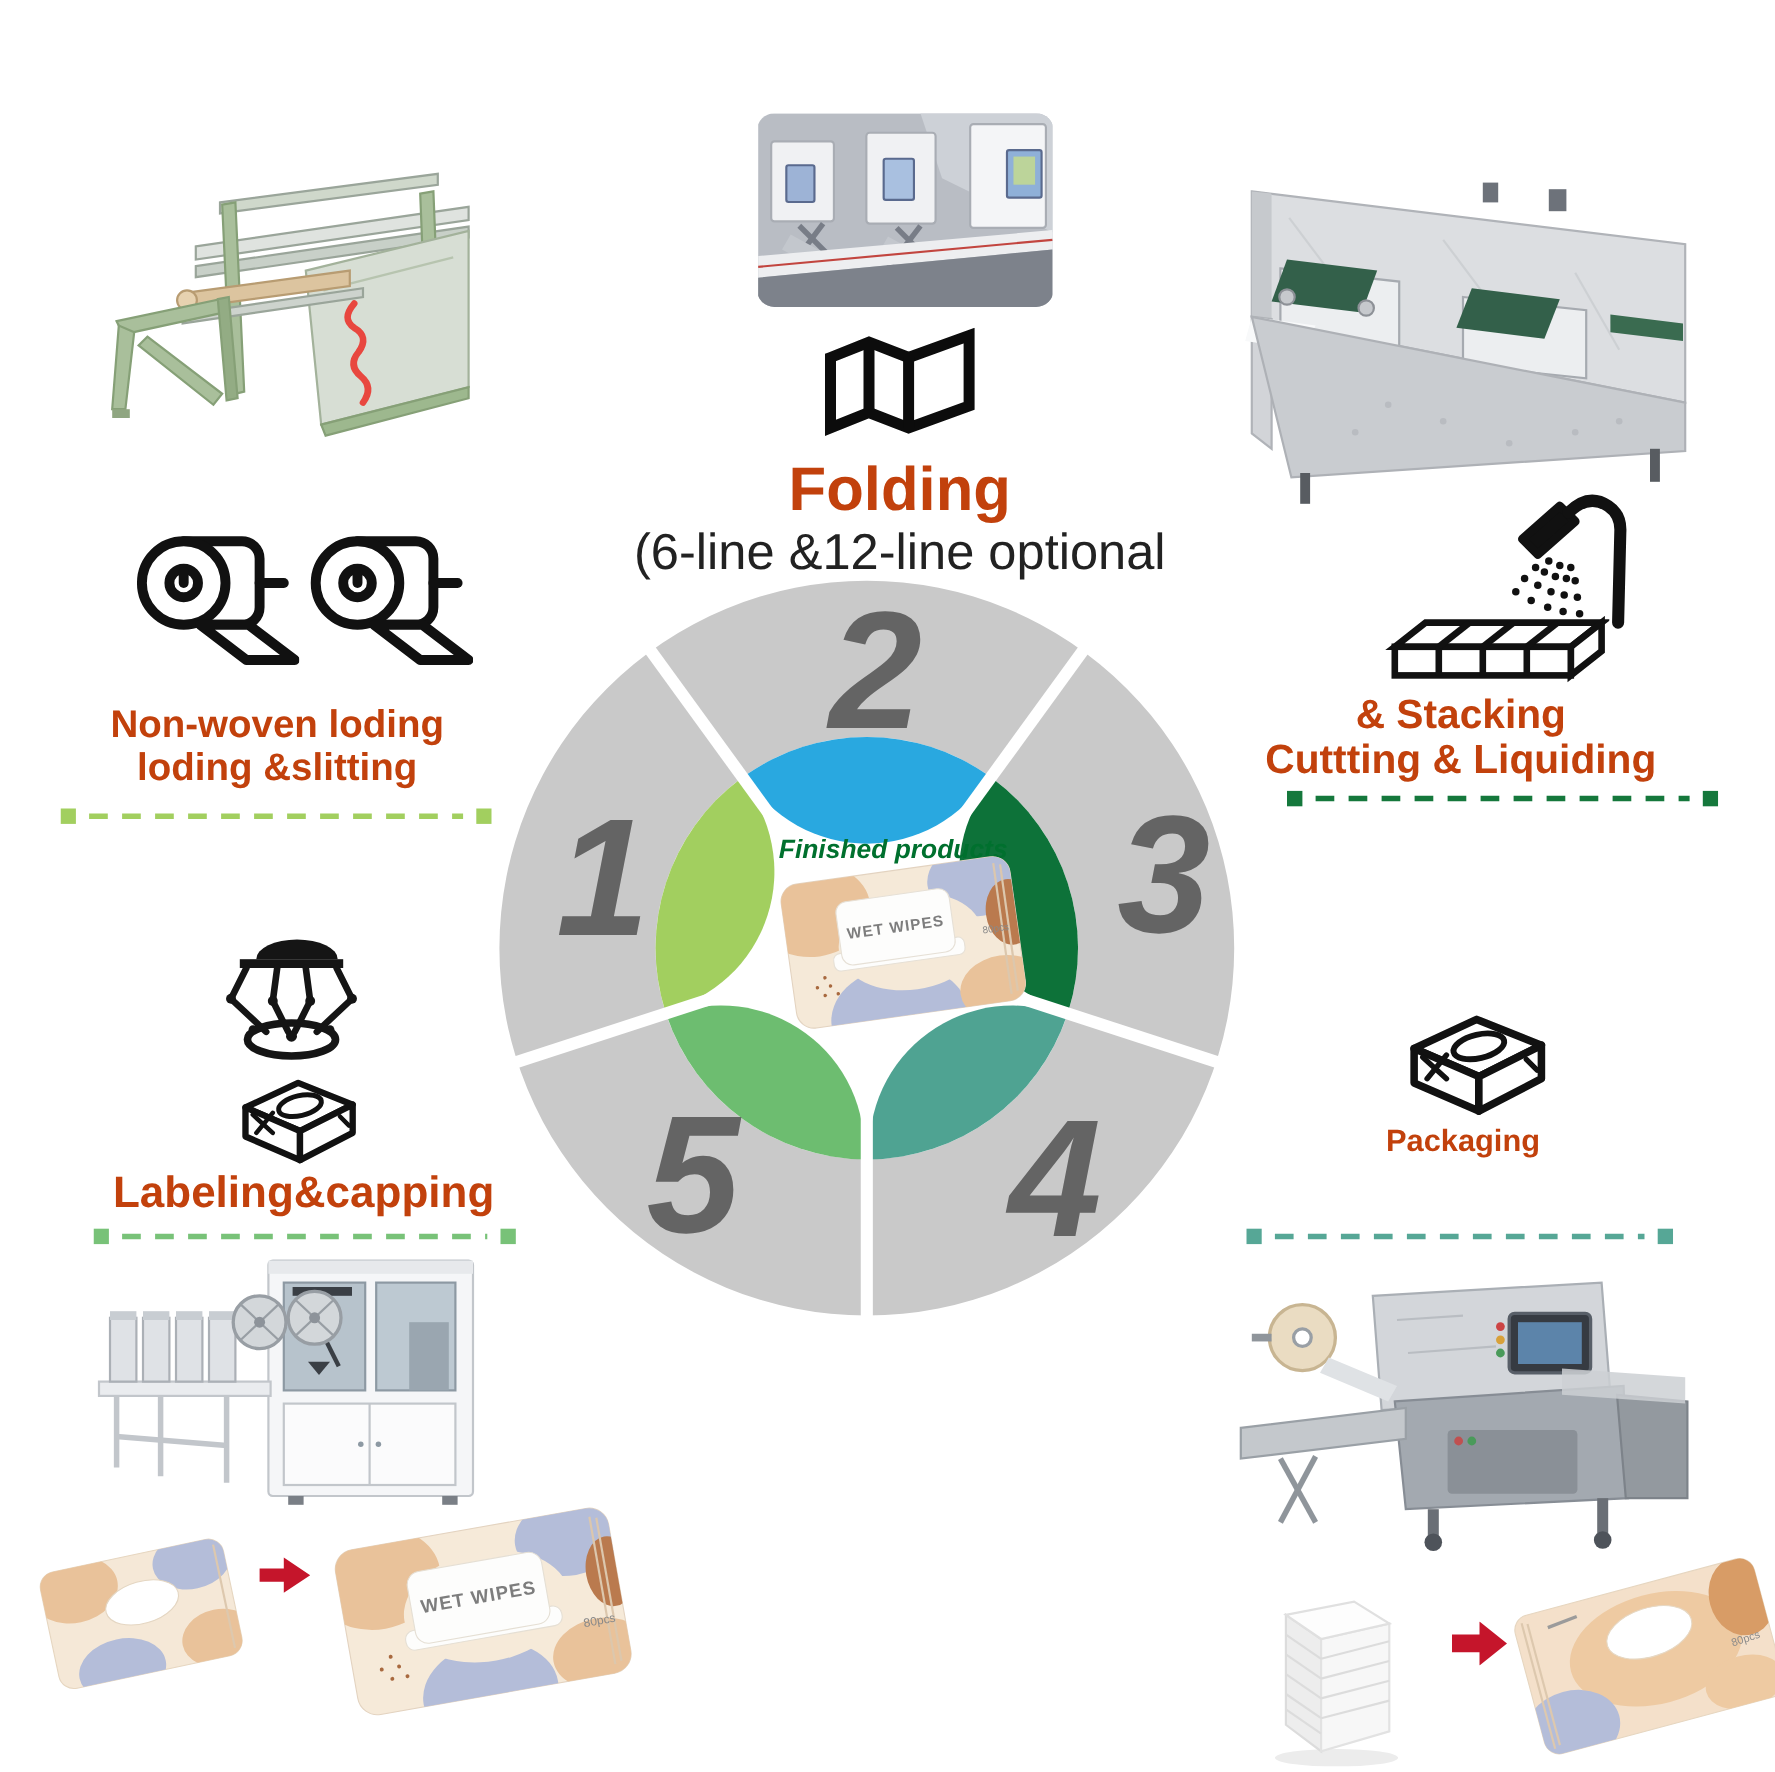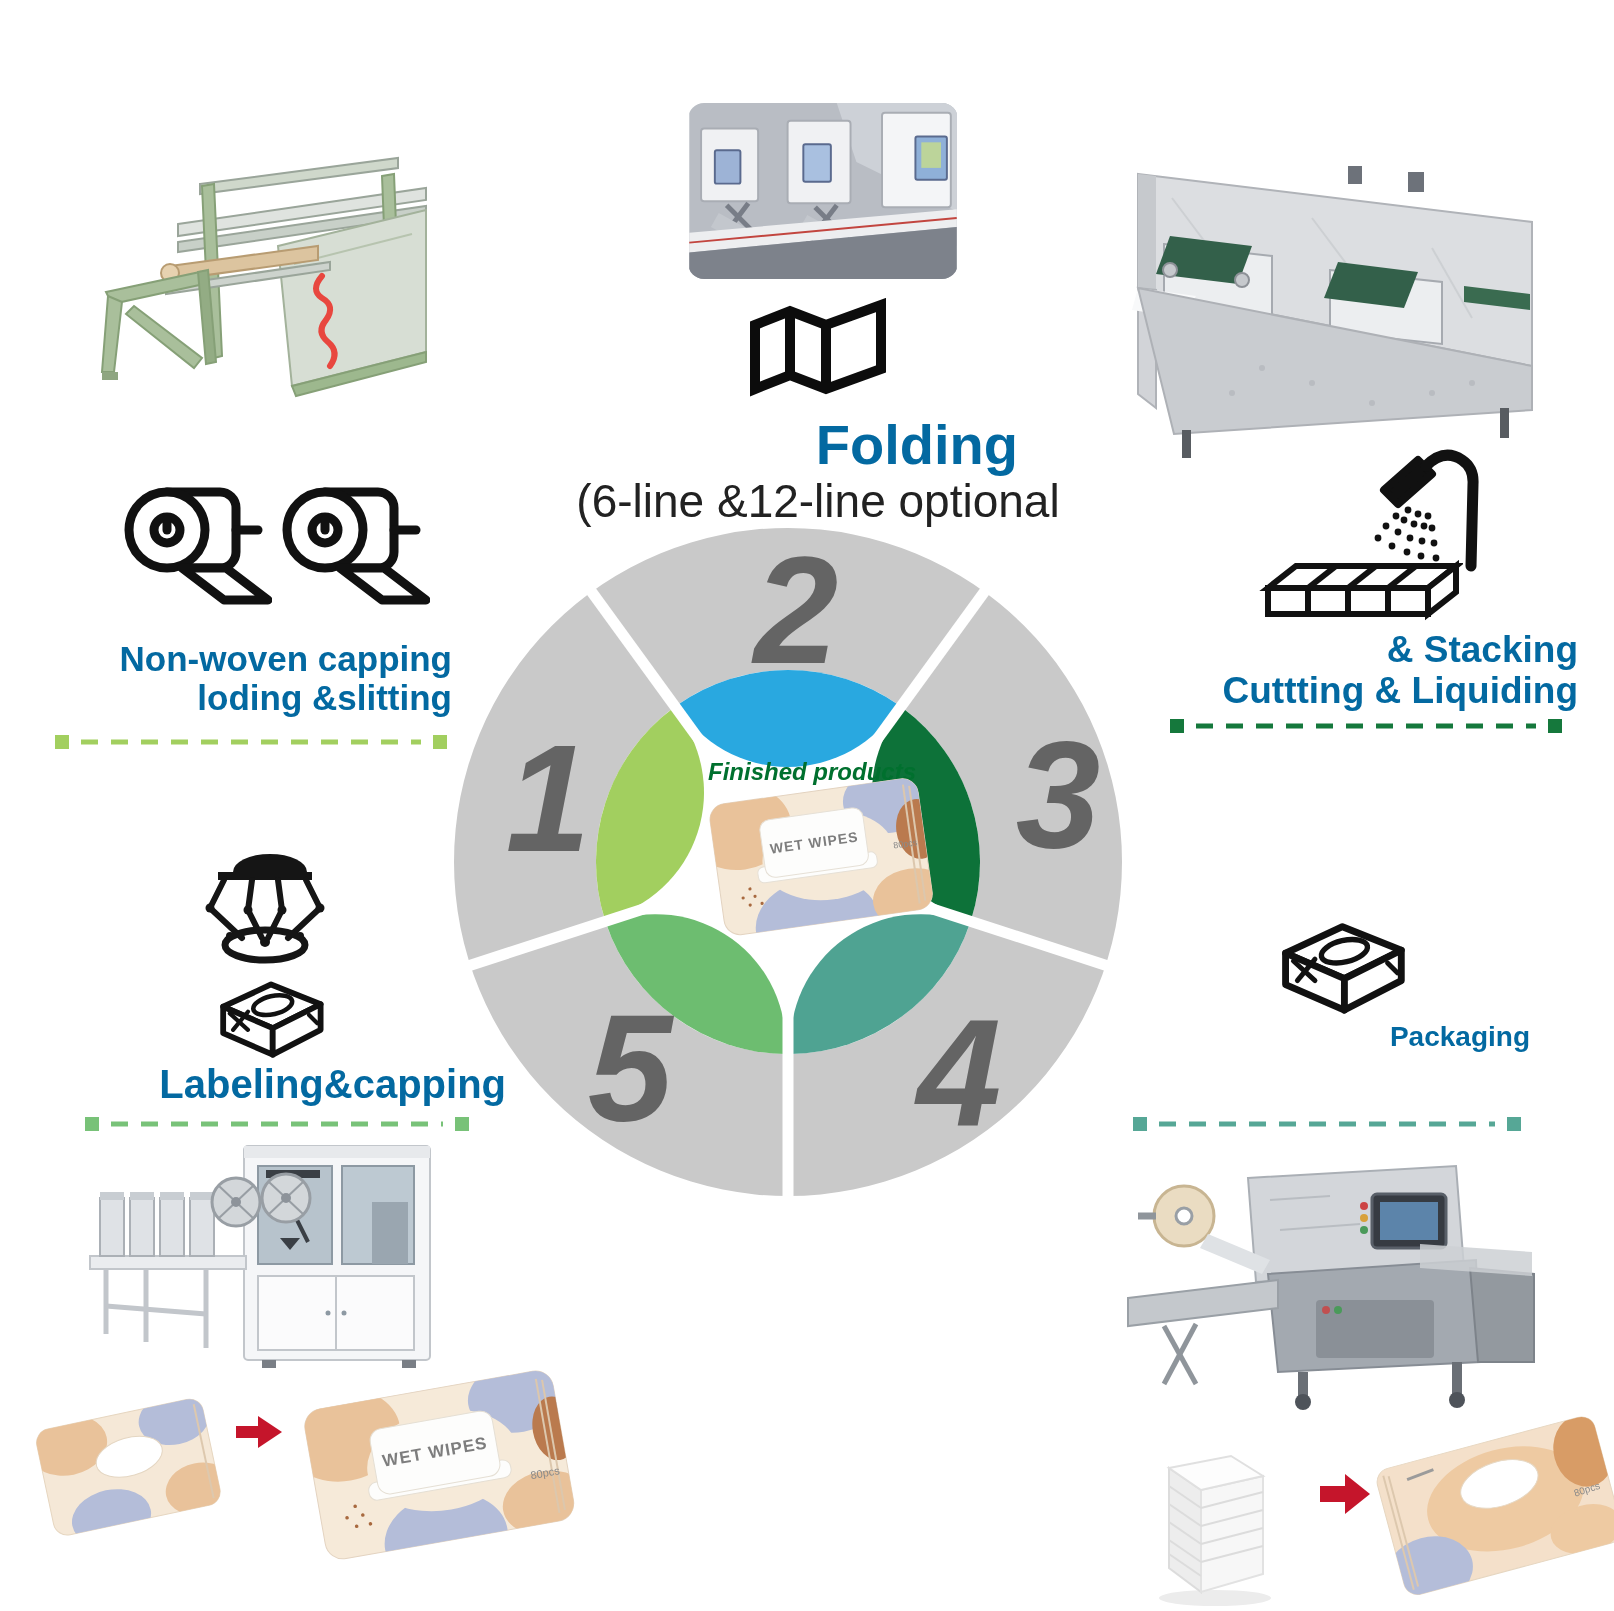--- a/index.html
+++ b/index.html
@@ -1,19 +1,19 @@
 <!DOCTYPE html>
 <html><head>
 <meta charset="utf-8">
 <style>
   html,body{margin:0;padding:0;background:#fff;}
   .canvas{position:relative;width:1614px;height:1611px;background:#ffffff;overflow:hidden;
           font-family:"Liberation Sans",sans-serif;color:#1a1a1a;}
   .abs{position:absolute;}
-  .ttl{font-weight:bold;text-align:right;line-height:1.1;color:#0369a1;}
+  .ttl{font-weight:bold;text-align:center;line-height:1.1;color:#c2410c;}
   .sub{font-weight:normal;text-align:center;color:#222;}
   svg text{font-family:"Liberation Sans",sans-serif;}
   .num{font-weight:bold;font-style:italic;fill:#646464;font-size:152px;text-anchor:middle;}
   .finlab{font-weight:bold;font-style:italic;fill:#00702e;font-size:24px;text-anchor:middle;}
   .capname{font-weight:bold;fill:#7d7d7d;}
   .pcs{fill:#8a8a8a;}
 </style>
 </head>
 <body>
 
@@ -155,21 +155,21 @@
         <line x1="114" y1="52" x2="136" y2="52"></line>
         <circle cx="45" cy="52" r="38" fill="#fff"></circle>
         <circle cx="45" cy="52" r="13"></circle>
         <line x1="45" y1="42" x2="45" y2="52"></line>
         <path d="M60 90 H104 L146 122 H102 Z" fill="#fff"></path>
       </g>
     </svg>
   </div>
 
   <div class="abs ttl" style="left:52px;top:640px;width:400px;font-size:35px;">
-    <div>Non-woven capping</div>
+    <div>Non-woven loding</div>
     <div>loding &amp;slitting</div>
   </div>
 
   <div class="abs" style="left:55px;top:734px;width:392px;height:16px;">
     <svg width="392" height="16">
       <rect x="0" y="1" width="14" height="14" fill="#a2cf5f"></rect>
       <line x1="26" y1="8" x2="366" y2="8" stroke="#a2cf5f" stroke-width="5" stroke-dasharray="17 13"></line>
       <rect x="378" y="1" width="14" height="14" fill="#a2cf5f"></rect>
     </svg>
   </div>

